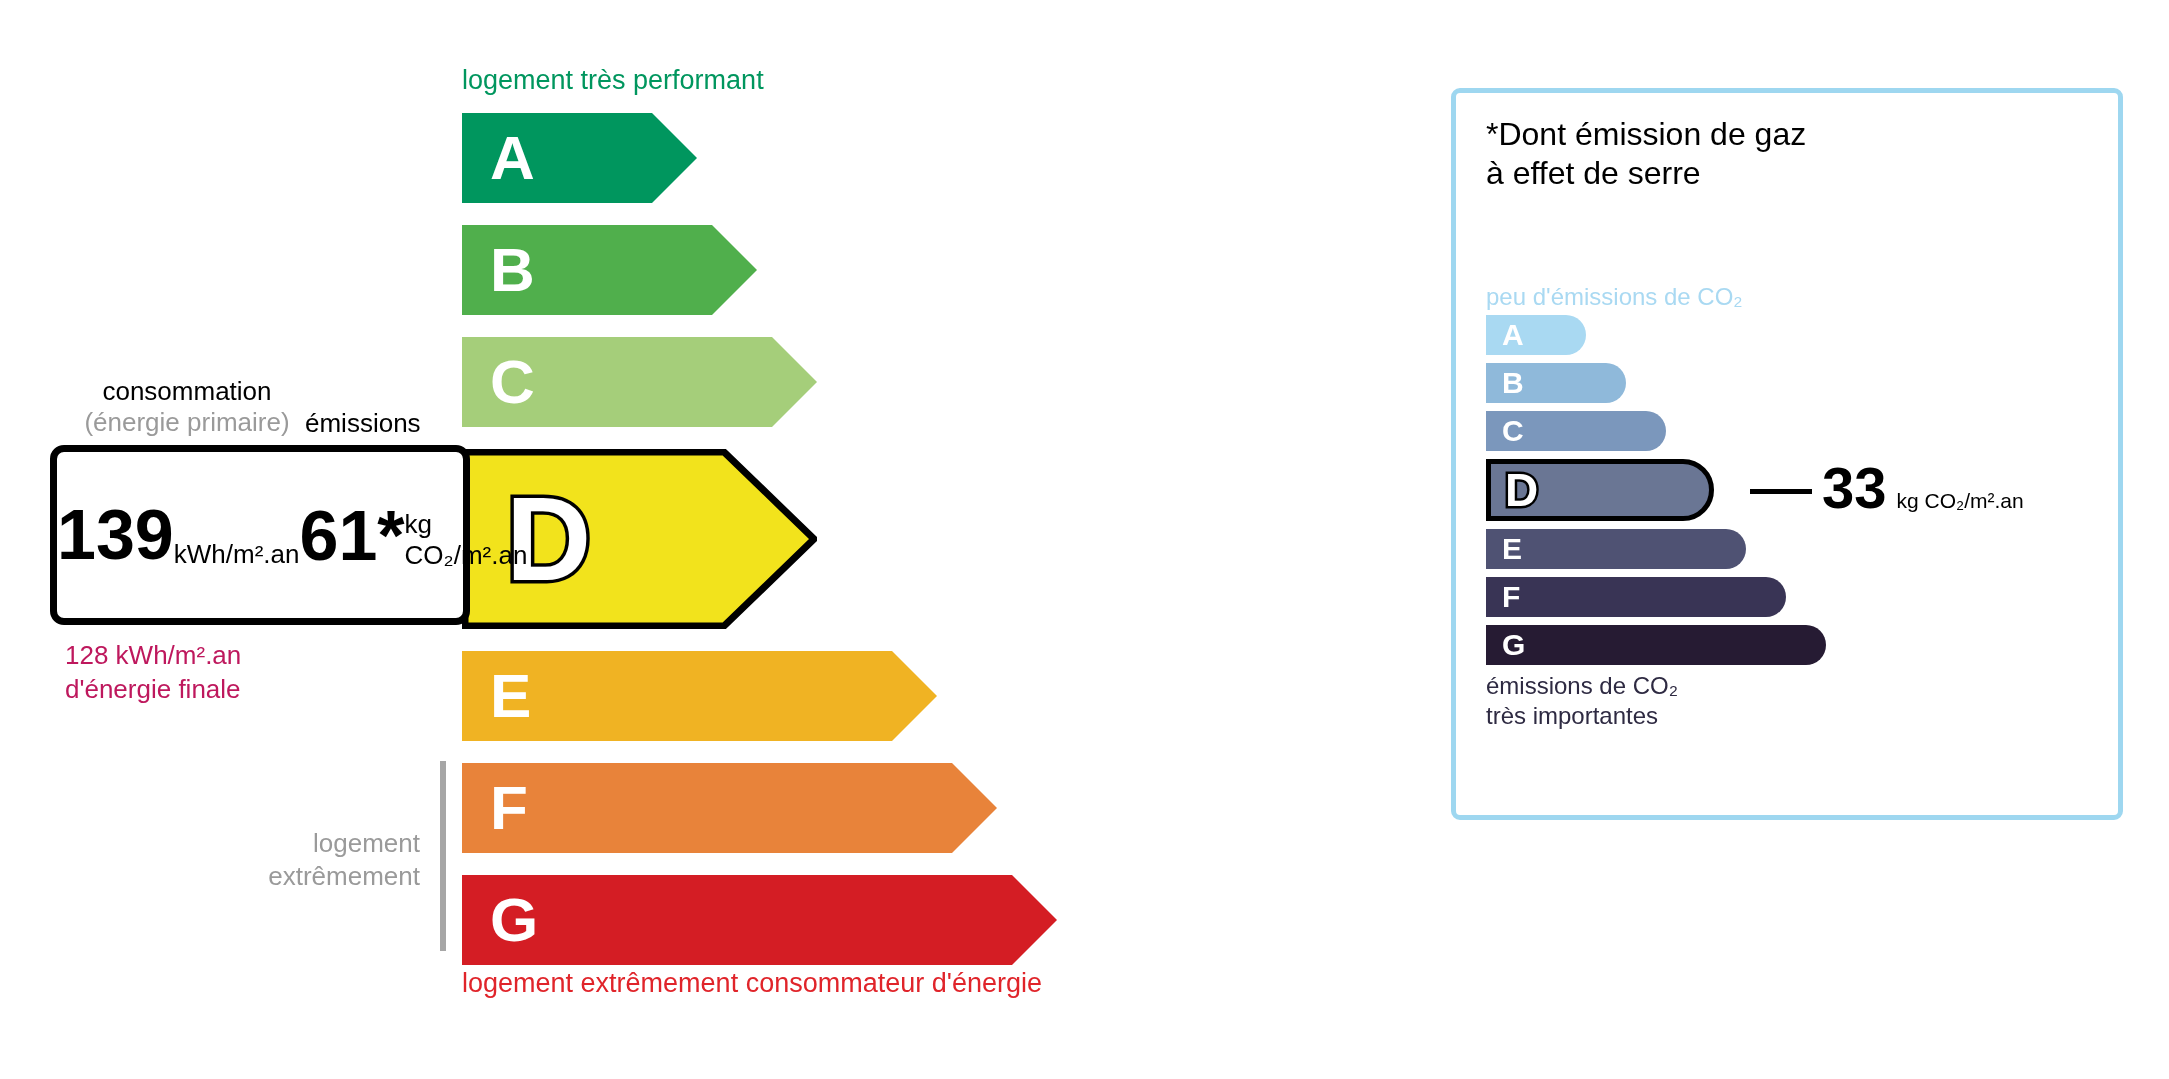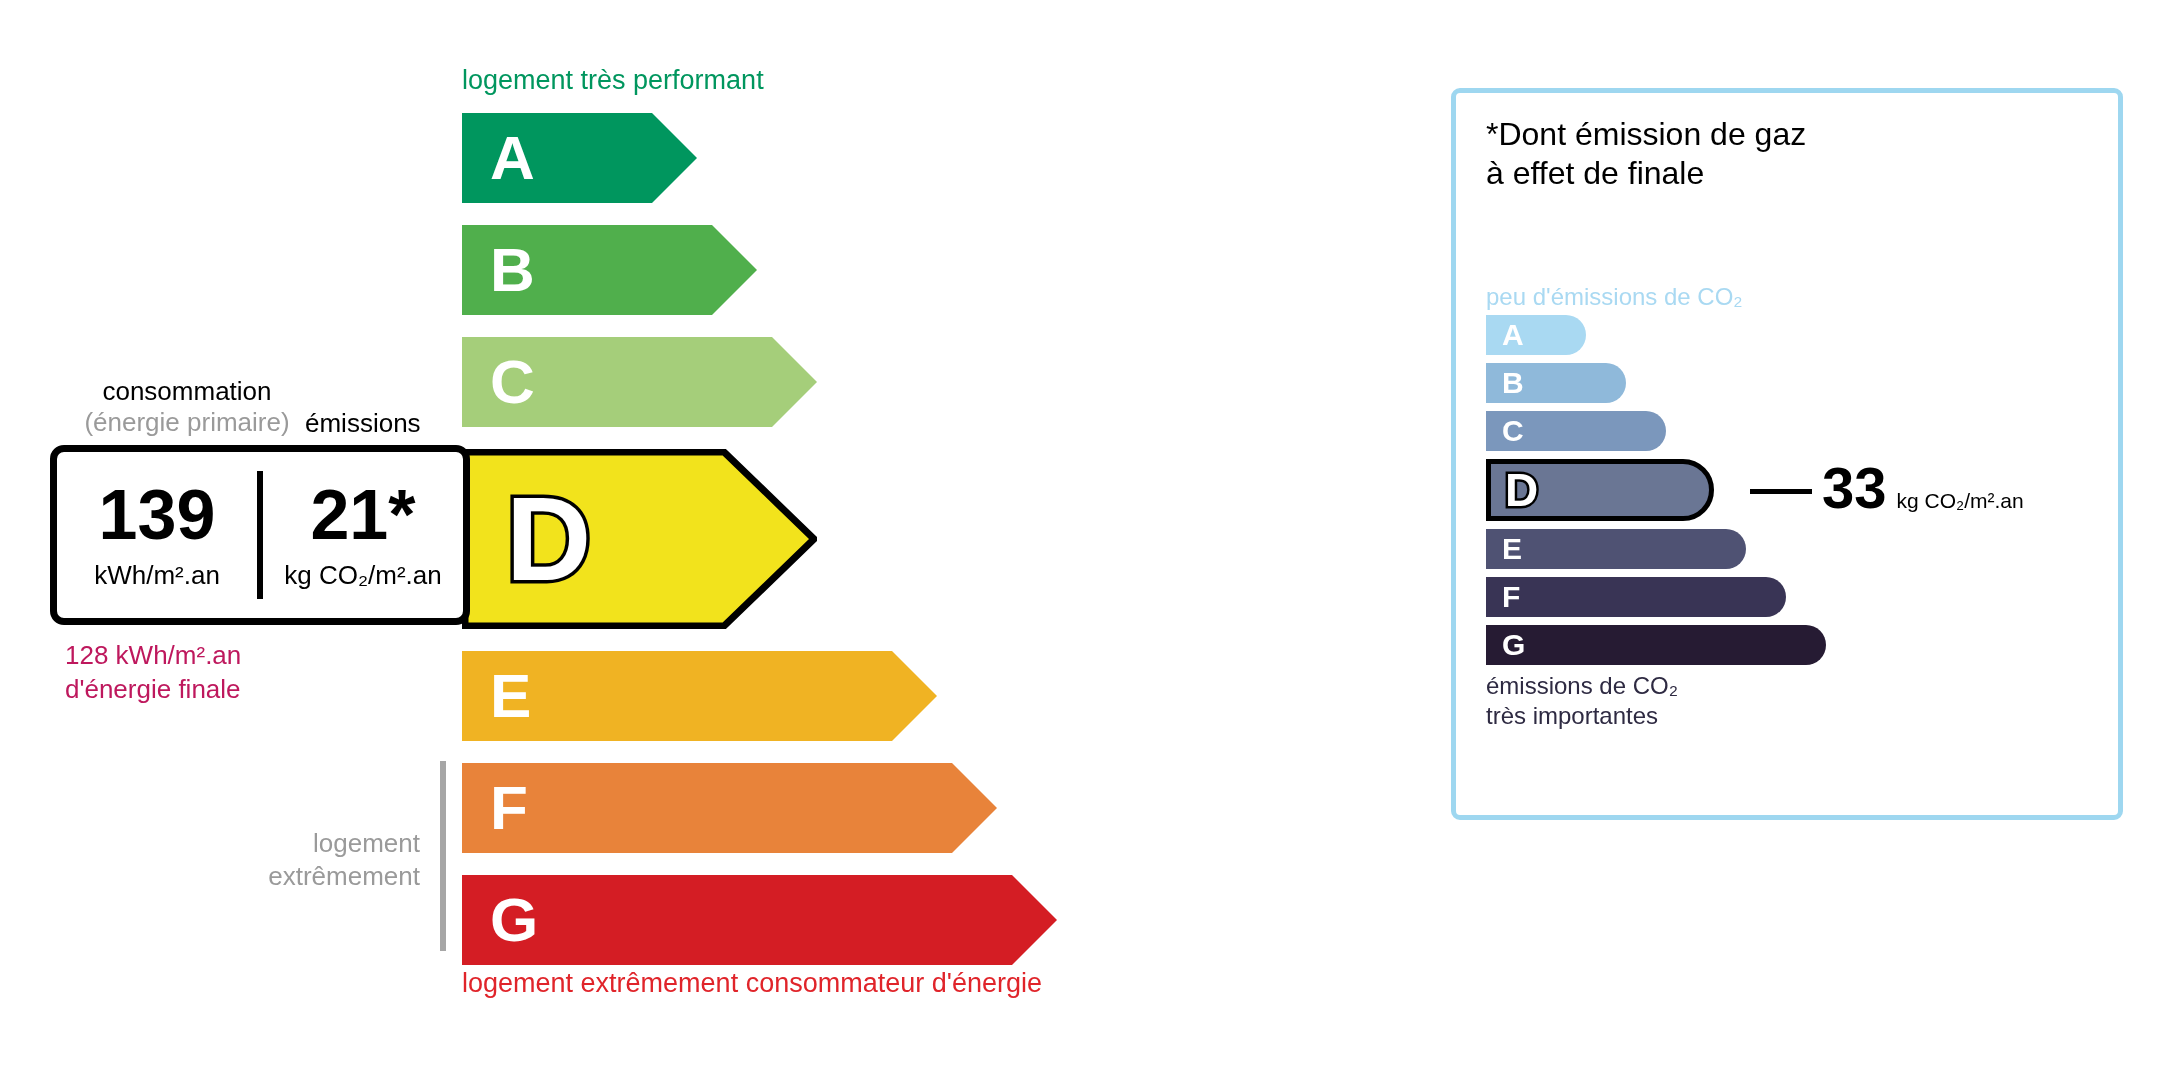--- a/index.html
+++ b/index.html
@@ -50,21 +50,21 @@
   }
 
   
   #value-box{
     position:absolute;left:50px;top:432px;
     width:420px;height:180px;
     border:7px solid #000;border-radius:14px;
     background:#fff;box-sizing:border-box;
     display:flex;align-items:center;z-index:6;
   }
-  .vb-cell{flex:1;display:flex;flex-direction:column;align-items:center;justify-content:center;}
+  .vb-cell{flex:1;display:flex;flex-direction:row;align-items:flex-end;justify-content:center;}
   .vb-num{font-size:70px;font-weight:bold;color:#000;line-height:1;}
   .vb-unit{font-size:26px;color:#000;margin-top:10px;}
   #vb-divider{width:6px;height:128px;background:#000;}
 
   #label-consommation{
     position:absolute;left:62px;top:363px;width:250px;
     text-align:center;font-size:26px;color:#000;line-height:1.18;
   }
   #label-consommation .sub{color:#9a9a9a;}
   #label-emissions{
@@ -215,21 +215,21 @@
     </div>
     <div id="label-emissions">émissions</div>
 
     <div id="value-box">
       <div class="vb-cell">
         <div class="vb-num">139</div>
         <div class="vb-unit">kWh/m².an</div>
       </div>
       <div id="vb-divider"></div>
       <div class="vb-cell">
-        <div class="vb-num">21*</div>
+        <div class="vb-num">61*</div>
         <div class="vb-unit">kg CO₂/m².an</div>
       </div>
     </div>
 
     <div id="label-final">
       <div>128 kWh/m².an</div>
       <div>d'énergie finale</div>
     </div>
 
     <div id="passoire-line"></div>
@@ -238,21 +238,21 @@
       <div>extrêmement</div>
     </div>
 
     <div class="bottom-caption">logement extrêmement consommateur d'énergie</div>
   </div>
 
   <div id="co2-panel">
 
     <div id="co2-title">
       <div>*Dont émission de gaz</div>
-      <div>à effet de finale</div>
+      <div>à effet de serre</div>
     </div>
 
     <div id="co2-top-caption">peu d'émissions de CO₂</div>
 
     <div id="co2-bars">
 
       <div class="co2-row">
         <div class="co2-bar" style="width:100px;background:#A9D9F2;">
           <span class="co2-letter">A</span>
         </div>

